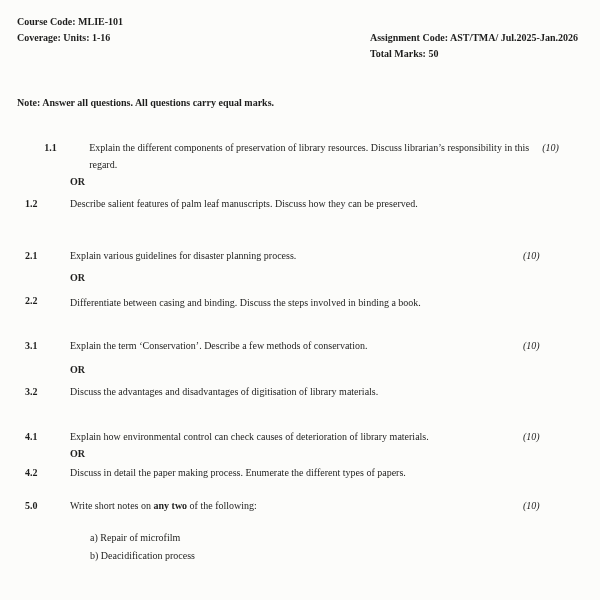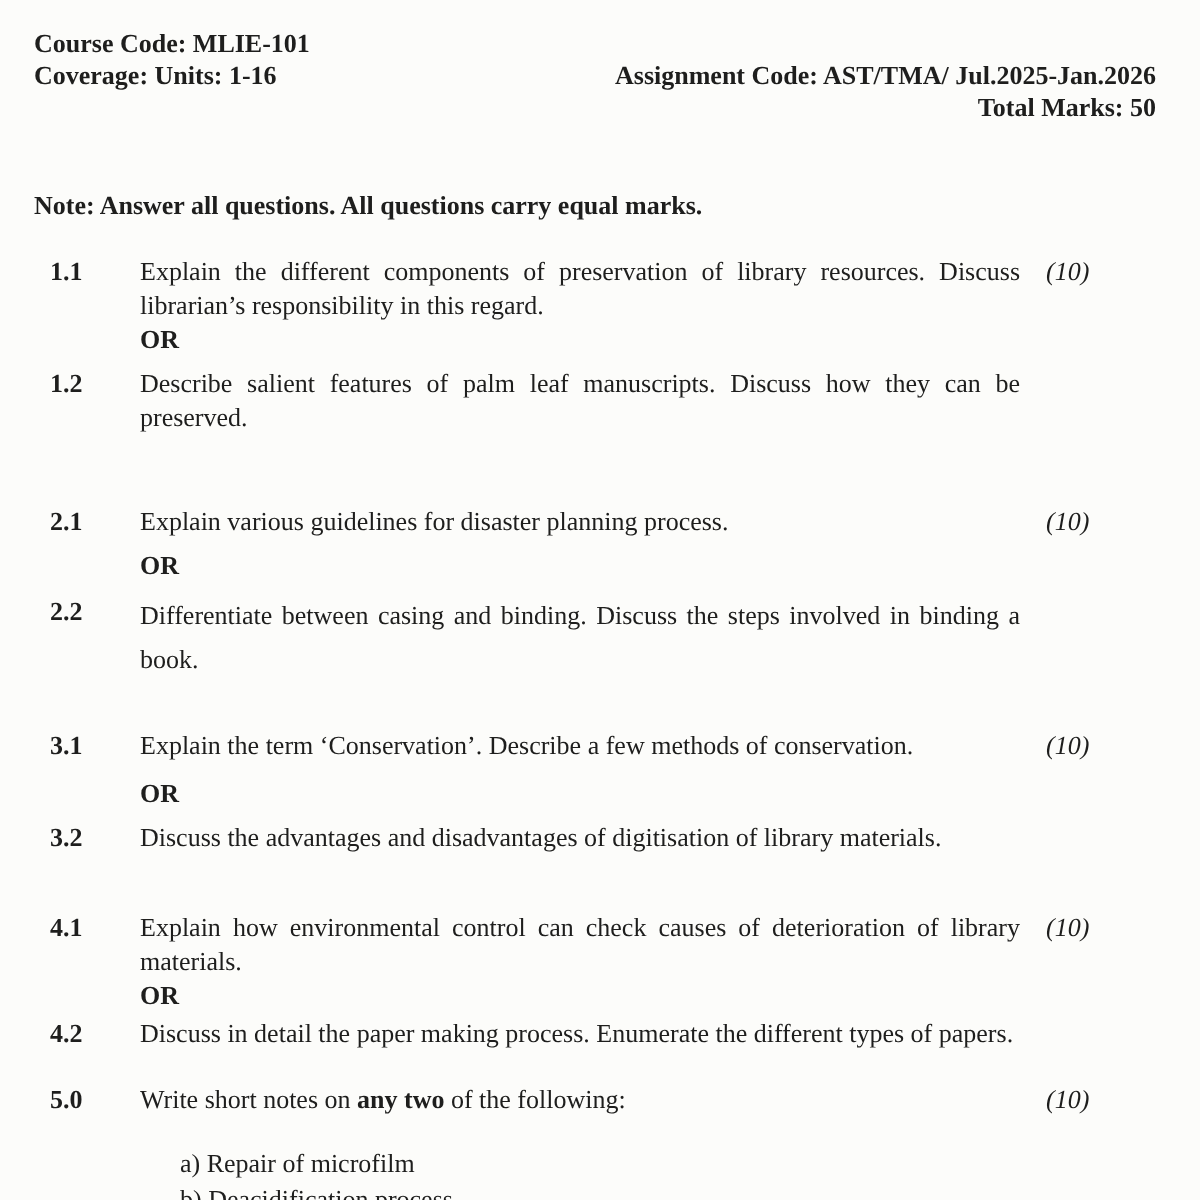--- a/index.html
+++ b/index.html
@@ -5,36 +5,36 @@
   html,body{margin:0;padding:0;}
   .page{
     position:relative;
     width:600px;height:600px;
     background:#fcfcfa;
     overflow:hidden;
     box-sizing:border-box;
     padding:14px 22px 0 17px;
     font-family:"Liberation Serif", serif;
     color:#1e1e1d;
-    font-size:13px;
+    font-size:10px;
   }
   .hdr{display:flex;justify-content:space-between;font-weight:bold;line-height:16px;}
-  .hdr-right{text-align:right;margin-top:16px;}
+  .hdr-right{text-align:left;margin-top:16px;}
   .note{margin-top:32px;font-weight:bold;line-height:17px;}
   .qwrap{margin-left:8px;}
   .qrow{display:flex;line-height:17px;}
   .qnum{width:45px;flex-shrink:0;font-weight:bold;}
   .qtext{width:440px;text-align:justify;}
   .qtext.loose{line-height:22px;font-family:Liberation Serif, serif;}
   .qmarks{margin-left:13px;white-space:nowrap;font-style:italic;}
   .or{margin-left:45px;width:440px;text-align:left;font-weight:bold;line-height:17px;}
   .sublist{margin-left:65px;line-height:18px;}
   .b{font-weight:bold;}
   .mt0{margin-top:0;} .mt2{margin-top:2px;align-items:flex-end;} .mt5{margin-top:5px;} .mt6{margin-top:6px;}
-  .mt7{margin-top:7px;} .mt14{margin-top:16px;} .mt15{margin-top:15px;} .mt16{margin-top:16px;}
+  .mt7{margin-top:7px;} .mt14{margin-top:28px;justify-content:center;} .mt15{margin-top:15px;} .mt16{margin-top:16px;}
   .mt19{margin-top:35px;} .mt23{margin-top:23px;} .mt28{margin-top:28px;}
 </style>
 </head>
 <body>
 
 <div class="page">
 
   <div class="hdr">
     <div>
       <div>Course Code: MLIE-101</div>

